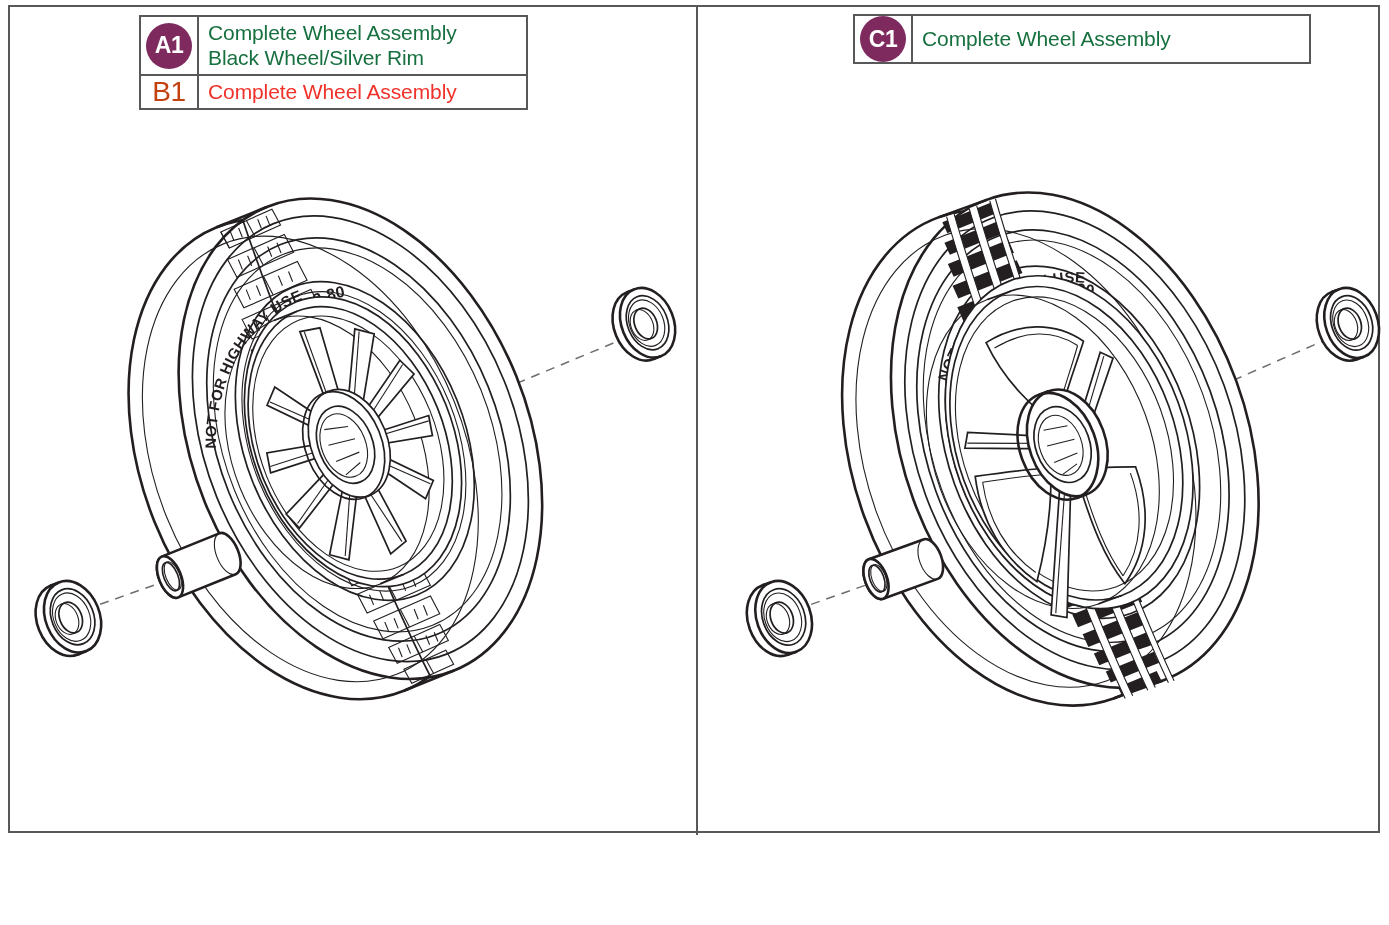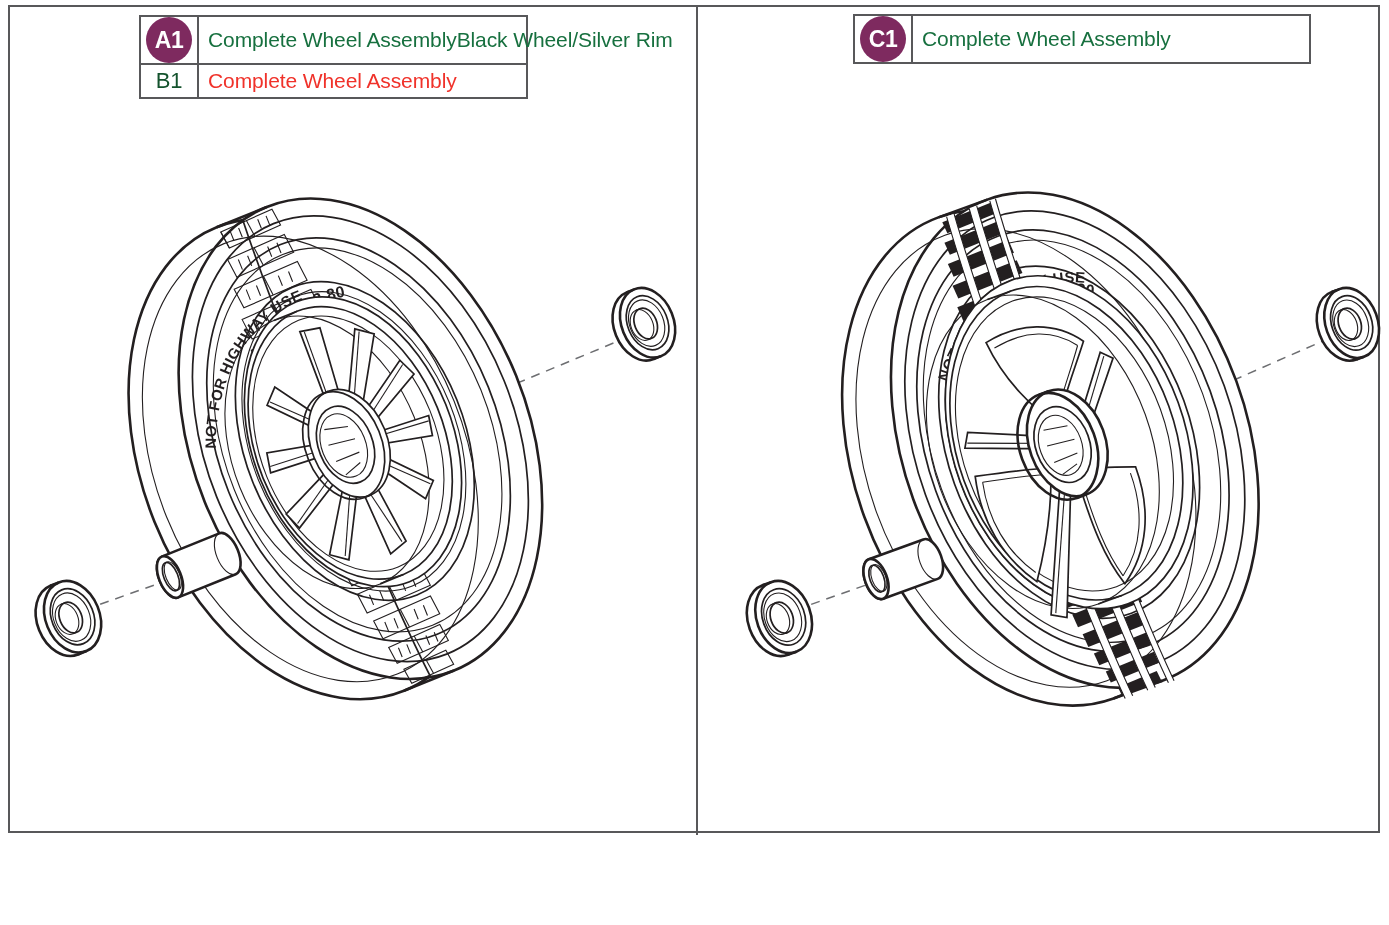--- a/index.html
+++ b/index.html
@@ -67,23 +67,22 @@
     border-right: 2px solid #58585a;
     display: flex;
     align-items: center;
     justify-content: center;
     box-sizing: border-box;
   }
   .legend-desc {
     padding: 3px 6px 4px 9px;
     box-sizing: border-box;
     display: flex;
-    flex-direction: row;
+    flex-direction: column;
     justify-content: center;
-    align-items: center;
   }
   .legend-desc .line {
     font-size: 21px;
     line-height: 25px;
     white-space: nowrap;
     letter-spacing: -0.1px;
   }
   .desc-green .line { color: #17703f; }
   .desc-red   .line { color: #f0322a; }
 
@@ -95,22 +94,22 @@
     color: #ffffff;
     font-size: 23px;
     font-weight: bold;
     display: flex;
     align-items: center;
     justify-content: center;
     letter-spacing: -0.5px;
     text-align: center;
   }
   .badge-plain {
-    font-size: 22px;
-    color: #14532d;
+    font-size: 28px;
+    color: #c2410c;
     letter-spacing: -0.3px;
   }
 
   
   .illustration {
     position: absolute;
     left: 0;
     top: 0;
   }
   .illustration svg { display: block; }

